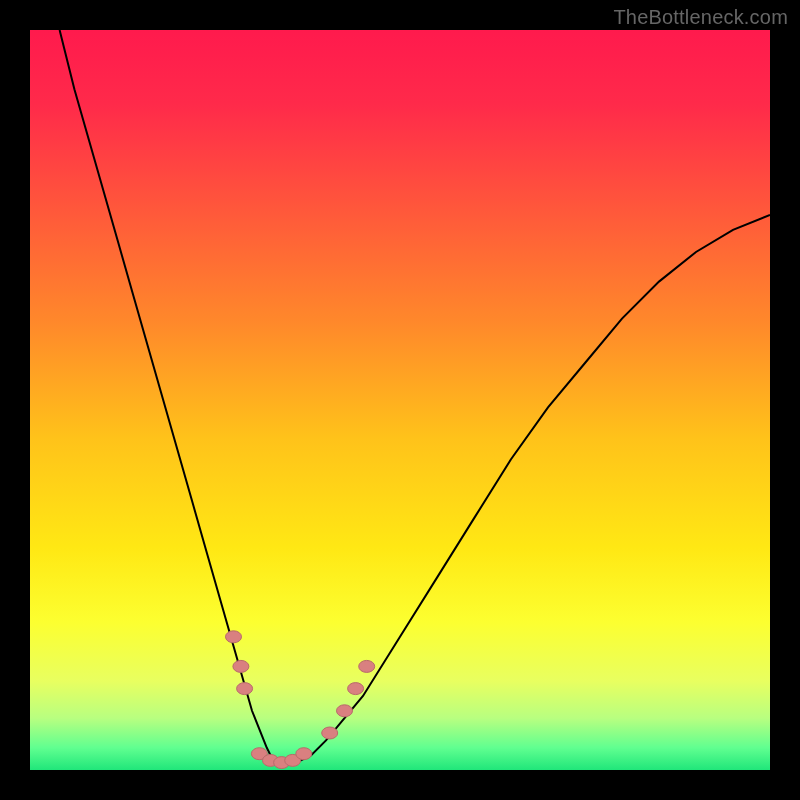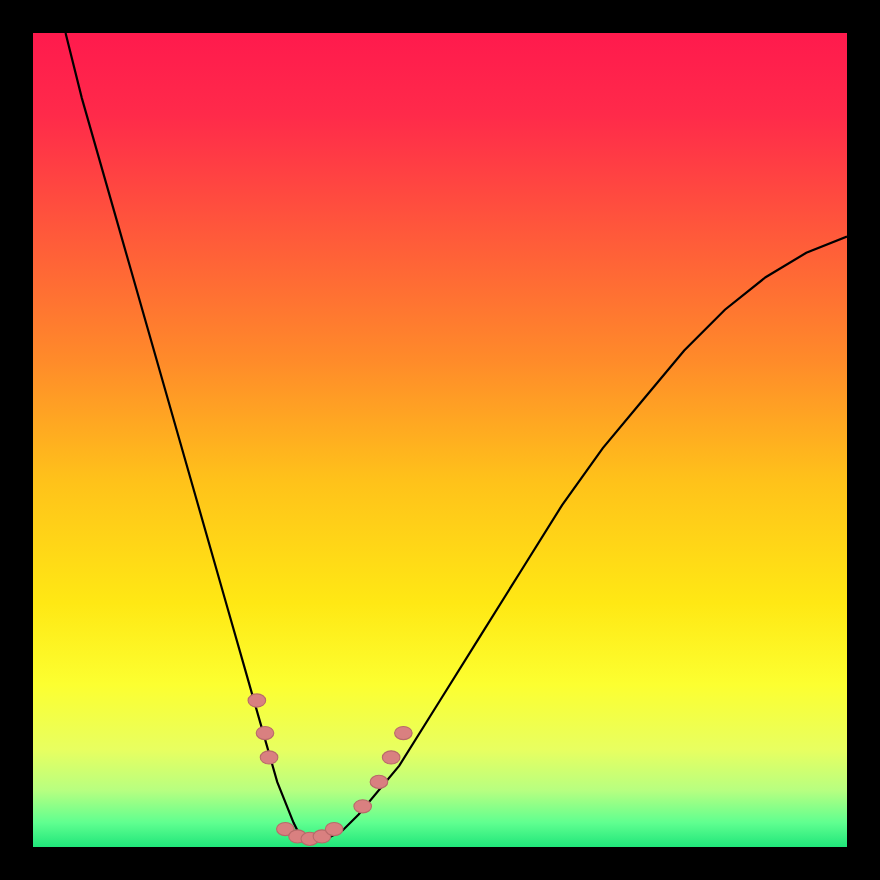--- a/index.html
+++ b/index.html
@@ -72,13 +72,14 @@
           <ellipse cx="262.7" cy="730.4" rx="8" ry="6" fill="#d98080" stroke="#b86a6a" stroke-width="1"></ellipse>
           <ellipse cx="273.8" cy="723.7" rx="8" ry="6" fill="#d98080" stroke="#b86a6a" stroke-width="1"></ellipse>
           <ellipse cx="299.7" cy="703.0" rx="8" ry="6" fill="#d98080" stroke="#b86a6a" stroke-width="1"></ellipse>
           <ellipse cx="314.5" cy="680.8" rx="8" ry="6" fill="#d98080" stroke="#b86a6a" stroke-width="1"></ellipse>
           <ellipse cx="325.6" cy="658.6" rx="8" ry="6" fill="#d98080" stroke="#b86a6a" stroke-width="1"></ellipse>
           <ellipse cx="336.7" cy="636.4" rx="8" ry="6" fill="#d98080" stroke="#b86a6a" stroke-width="1"></ellipse>
         </g>
     </svg>
   </div>
 
+  <div class="watermark">TheBottleneck.com</div>
 </div>
 
 </body></html>

